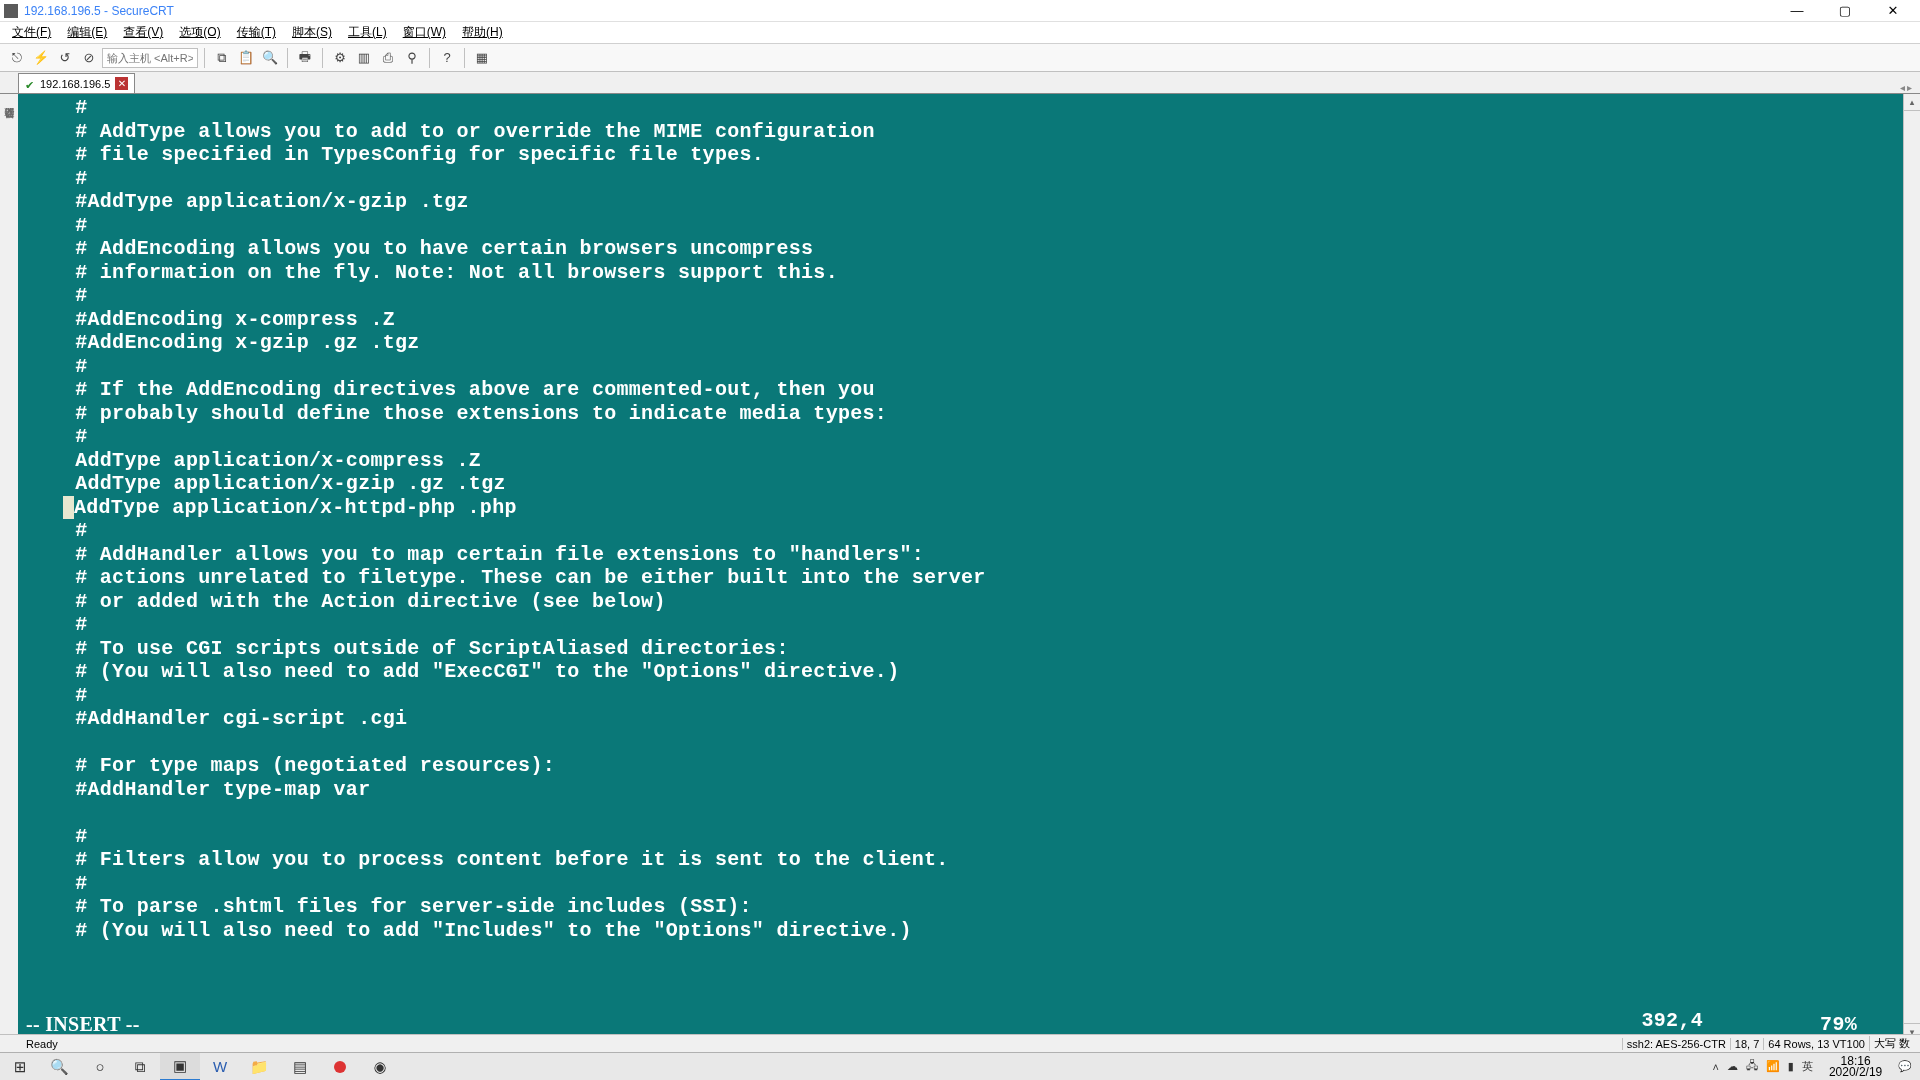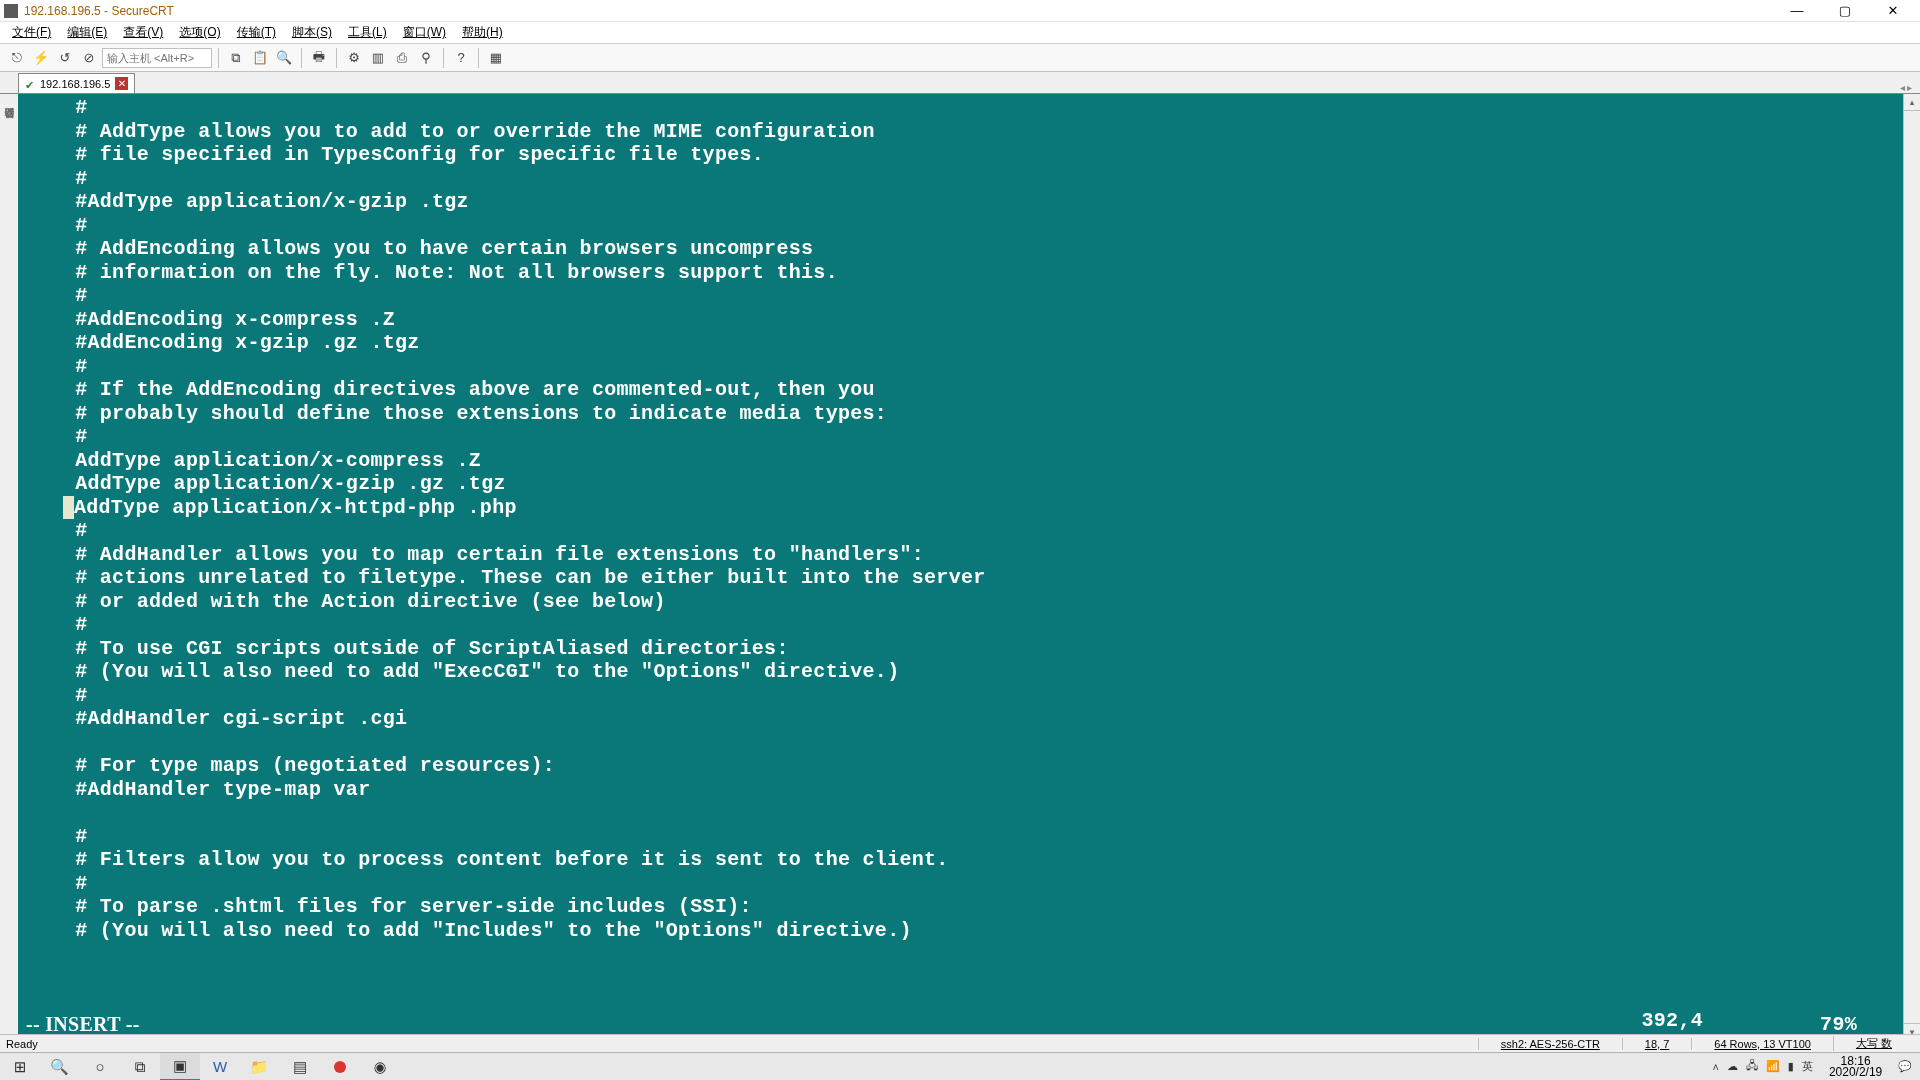--- a/index.html
+++ b/index.html
@@ -21,21 +21,21 @@
   align-items: center;
   padding: 0 4px;
   border-bottom: 1px solid #e0e0e0;
 }
 .titlebar .app-icon {
   width: 14px; height: 14px;
   background: #5a5a5a;
   margin-right: 6px;
   display: inline-block;
 }
-.titlebar .title-text { flex: 1; font-size: 12px; color: #a16207; }
+.titlebar .title-text { flex: 1; font-size: 12px; color: #3b82f6; }
 .win-controls { display: flex; gap: 18px; padding-right: 8px; }
 .win-controls span {
   width: 30px; height: 18px;
   display: flex; align-items: center; justify-content: center;
   font-size: 13px; color: #000; cursor: pointer;
 }
 
 
 .menubar {
   height: 22px;
@@ -59,21 +59,21 @@
   border-bottom: 1px solid #c0c0c0;
   gap: 2px;
 }
 .tb-btn {
   width: 22px; height: 22px;
   display: flex; align-items: center; justify-content: center;
   color: #444; font-size: 13px; cursor: pointer;
 }
 .tb-sep { width: 1px; height: 20px; background: #c0c0c0; margin: 0 4px; }
 .tb-input {
-  width: 110px; height: 20px;
+  width: 96px; height: 20px;
   border: 1px solid #c0c0c0;
   font-size: 11px; padding: 0 4px; color: #888;
   background: #fff;
 }
 
 
 .tabstrip {
   height: 22px;
   background: #f0f0f0;
   display: flex;
@@ -180,25 +180,24 @@
   left: 0; right: 0;
   bottom: 28px;
   height: 18px;
   background: #f0f0f0;
   border-top: 1px solid #c0c0c0;
   display: flex;
   align-items: center;
   font-size: 11px;
   padding: 0 6px;
 }
-.app-status .left { flex: 1; }
+.app-status .left { flex: 1; margin-left: 20px; }
 .app-status .seg {
-  padding: 0 22px;
+  padding: 0 4px;
   border-left: 1px solid #c0c0c0;
-  text-decoration: underline;
 }
 
 
 .taskbar {
   position: absolute;
   left: 0; right: 0; bottom: 0;
   height: 28px;
   background: #e8e8e8;
   border-top: 1px solid #b0b0b0;
   display: flex;

